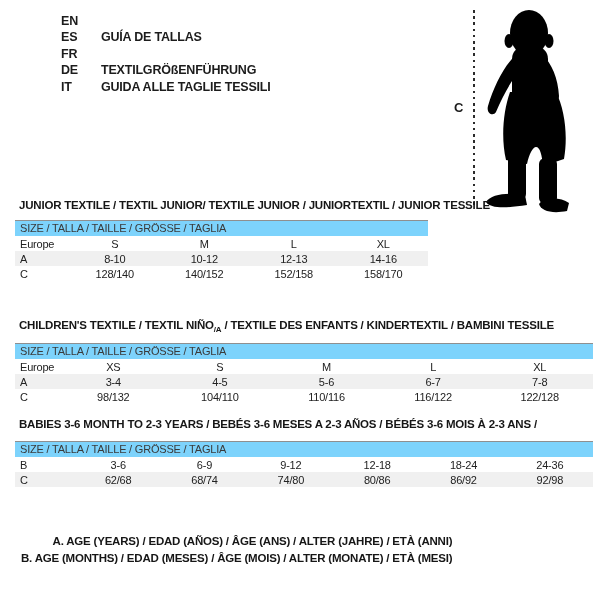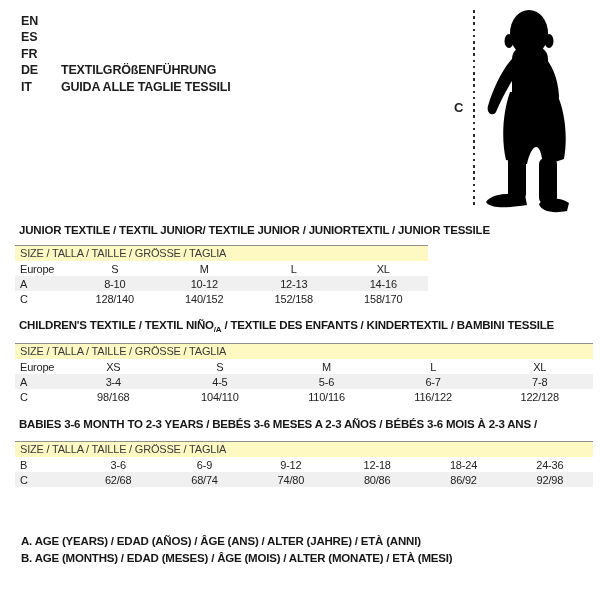--- a/index.html
+++ b/index.html
@@ -4,65 +4,66 @@
 <style>
   html,body{margin:0;padding:0;}
   body{
     width:600px;height:600px;position:relative;background:#ffffff;
     font-family:"Liberation Sans","DejaVu Sans",sans-serif;
     color:#1c1c1c;overflow:hidden;
     -webkit-font-smoothing:antialiased;
   }
   
   .lang-block{position:absolute;left:21px;top:13px;}
-  .lang-row{display:flex;line-height:16.4px;font-size:12.5px;font-weight:bold;letter-spacing:-0.2px;}
+  .lang-row{display:flex;line-height:16.4px;font-size:12.5px;font-weight:bold;letter-spacing:-0.2px;margin-left:40px;}
   .lang-code{width:40px;flex:0 0 40px;}
   .lang-text{white-space:nowrap;}
   
   .figure{position:absolute;left:440px;top:0;width:160px;height:215px;}
   .measure-line{
     position:absolute;left:33px;top:10px;width:2px;height:197px;
     background:repeating-linear-gradient(to bottom,#2b2b2b 0 2.6px,transparent 2.6px 6.2px);
   }
   .measure-label{position:absolute;left:14px;top:100px;font-size:13px;font-weight:bold;}
   .silhouette{position:absolute;left:42px;top:8px;}
   
   .size-table{position:absolute;left:15px;}
   .tbl-title{font-size:11.5px;font-weight:bold;letter-spacing:-0.2px;white-space:nowrap;padding-left:4px;color:#161616;}
   .tbl-title .subA{font-size:8px;vertical-align:sub;}
   .t-gap{height:9px;}
   .size-bar{
-    height:15px;background:#fef9c3;border-top:1.5px solid #8f8f8f;
+    height:15px;background:#7dd3fc;border-top:1.5px solid #8f8f8f;
     font-size:11px;color:#3a3a3a;line-height:15px;padding-left:5px;letter-spacing:-0.2px;
   }
   .trow{display:grid;height:15px;align-items:center;font-size:11px;letter-spacing:-0.2px;color:#222;}
   .trow.alt{background:#f0f0f0;}
   .cols4{grid-template-columns:55px repeat(4,1fr);}
   .cols5{grid-template-columns:45px repeat(5,1fr);}
   .cols6{grid-template-columns:60px repeat(6,1fr);}
   .rlabel{padding-left:5px;text-align:left;}
   .cell{text-align:center;}
   
-  #table-junior{top:224px;width:413px;}
+  #table-junior{top:199px;width:413px;}
   #table-children{top:319px;width:578px;}
   #table-babies{top:416px;width:578px;}
   #table-babies .tbl-title{line-height:16px;}
   
-  .footnotes{position:absolute;left:21px;top:533px;}
+  .footnotes{position:absolute;left:21px;top:533px;text-align:right;}
   .footnote{font-size:11.5px;font-weight:bold;line-height:16.8px;letter-spacing:-0.2px;white-space:nowrap;color:#161616;}
 </style>
 </head>
 <body>
 
 <div class="lang-block">
   <div class="lang-row">
     <span class="lang-code">EN</span>
   </div>
   <div class="lang-row">
     <span class="lang-code">ES</span>
+    <span class="lang-text">GUÍA DE TALLAS</span>
   </div>
   <div class="lang-row">
     <span class="lang-code">FR</span>
   </div>
   <div class="lang-row">
     <span class="lang-code">DE</span>
     <span class="lang-text">TEXTILGRÖßENFÜHRUNG</span>
   </div>
   <div class="lang-row">
     <span class="lang-code">IT</span>
@@ -140,21 +141,21 @@
   <div class="trow cols5 alt">
     <span class="rlabel">A</span>
     <span class="cell">3-4</span>
     <span class="cell">4-5</span>
     <span class="cell">5-6</span>
     <span class="cell">6-7</span>
     <span class="cell">7-8</span>
   </div>
   <div class="trow cols5">
     <span class="rlabel">C</span>
-    <span class="cell">98/168</span>
+    <span class="cell">98/132</span>
     <span class="cell">104/110</span>
     <span class="cell">110/116</span>
     <span class="cell">116/122</span>
     <span class="cell">122/128</span>
   </div>
 </div>
 
 <div class="size-table" id="table-babies">
   <div class="tbl-title">BABIES 3-6 MONTH TO 2-3 YEARS / BEBÉS 3-6 MESES A 2-3 AÑOS / BÉBÉS 3-6 MOIS À 2-3 ANS /</div>
   <div class="t-gap"></div>

